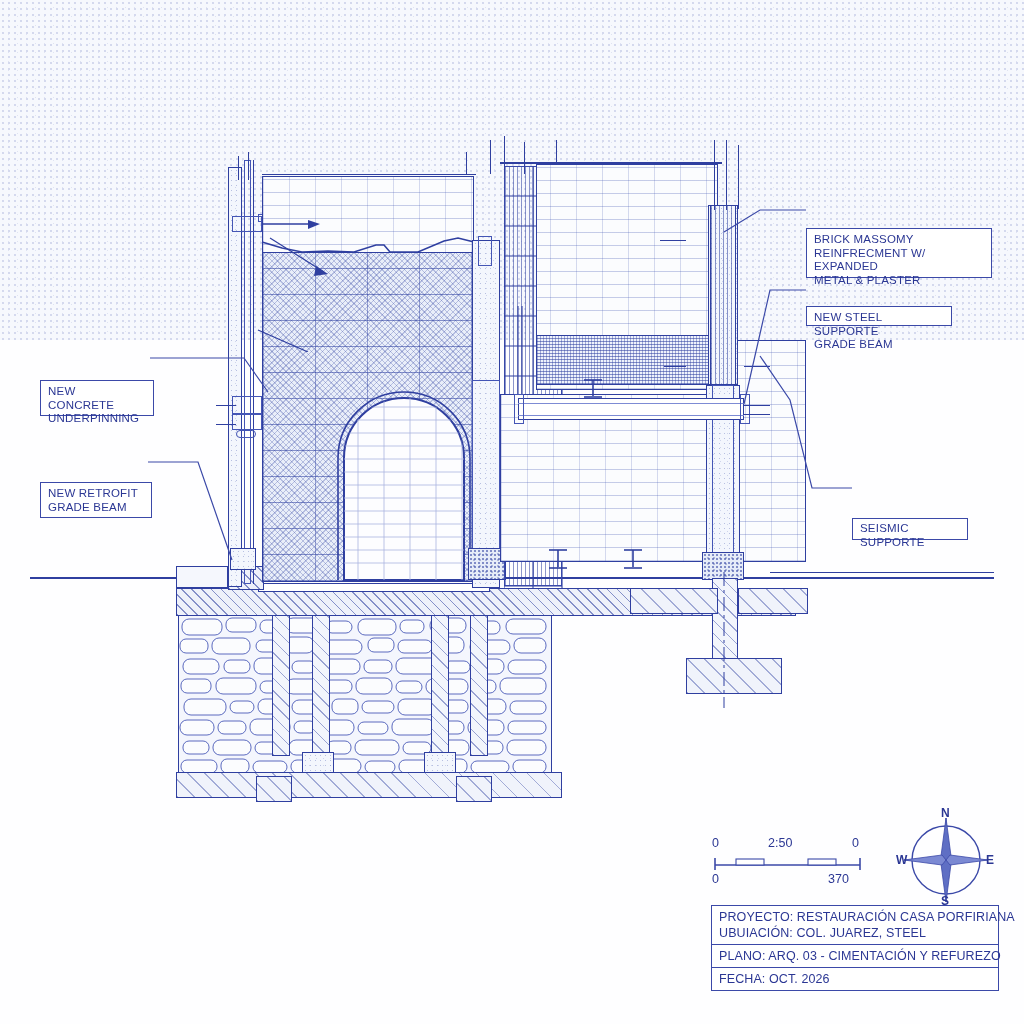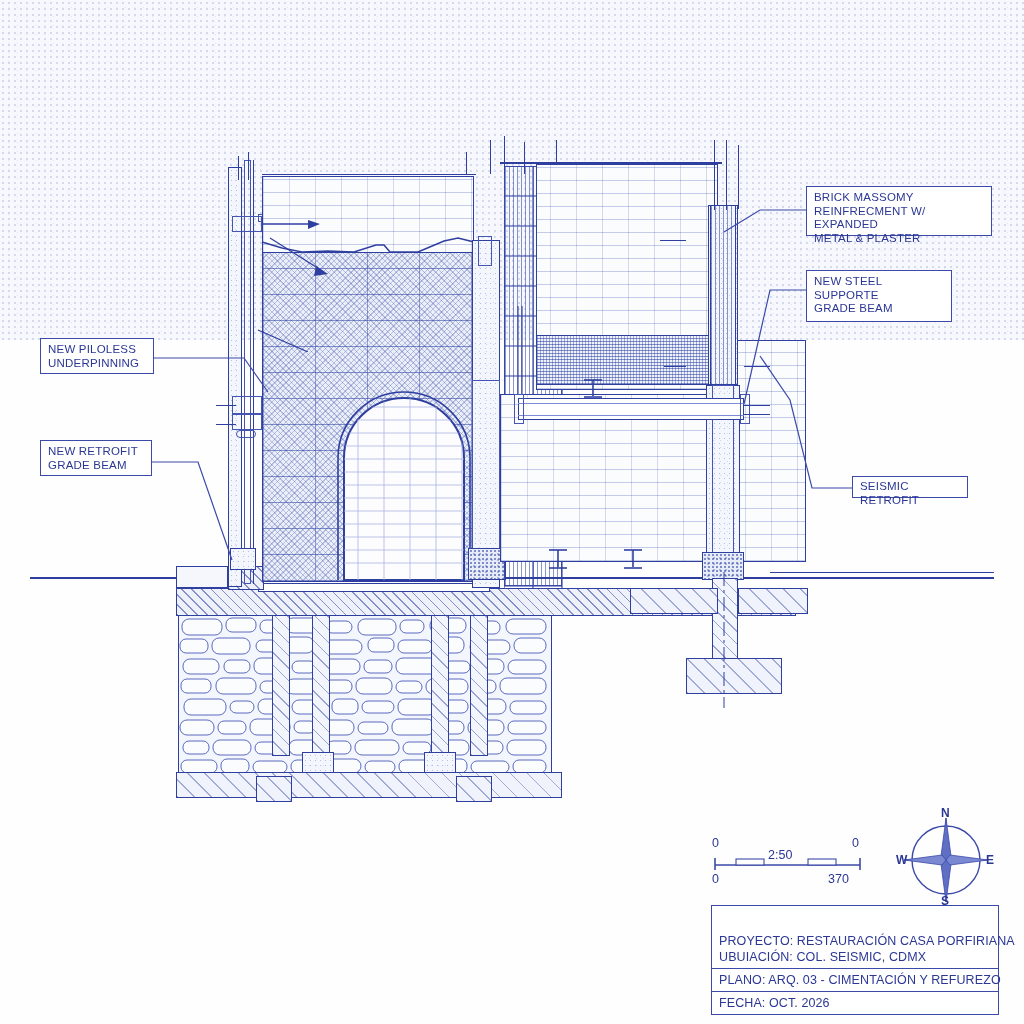--- a/index.html
+++ b/index.html
@@ -95,20 +95,21 @@
     position:absolute;
     border:1.3px solid #3b49a8;
     background:#ffffff;
     color:#2b3794;
     font-size:11.5px;
     line-height:13.5px;
     letter-spacing:.2px;
     padding:4px 12px 4px 7px;
     box-sizing:border-box;
     white-space:pre-line;
+    margin-top:42px;
   }
 
   
   #titleblock{position:absolute;left:711px;top:905px;width:288px;border:1.4px solid #3b49a8;box-sizing:border-box;background:#fff;}
   .tb-row{border-bottom:1.2px solid #3b49a8;padding:3px 6px 3px 7px;color:#2b3794;font-size:12.5px;line-height:16px;letter-spacing:.1px;white-space:nowrap;}
   .tb-row:last-child{border-bottom:none;}
   .tb-sub{padding-top:0;}
 
   
   #scalebar{position:absolute;left:712px;top:836px;width:152px;height:54px;}
@@ -409,34 +410,34 @@
       <path d="M150 358 L244 358 L268 392"></path>
 
       <path d="M148 462 L198 462 L232 560"></path>
     </g>
   </svg>
 
   <div class="callout" style="left:806px;top:186px;width:186px;height:50px;">BRICK MASSOMY
 REINFRECMENT W/ EXPANDED
 METAL &amp; PLASTER</div>
 
-  <div class="callout" style="left:806px;top:270px;width:146px;height:52px;">NEW STEEL SUPPORTE
+  <div class="callout" style="left:806px;top:264px;width:146px;height:20px;">NEW STEEL SUPPORTE
 GRADE BEAM</div>
 
-  <div class="callout" style="left:40px;top:338px;width:114px;height:36px;">NEW PILOLESS
+  <div class="callout" style="left:40px;top:338px;width:114px;height:36px;">NEW CONCRETE
 UNDERPINNING</div>
 
   <div class="callout" style="left:40px;top:440px;width:112px;height:36px;">NEW RETROFIT
 GRADE BEAM</div>
 
-  <div class="callout" style="left:852px;top:476px;width:116px;height:22px;padding-top:3px;">SEISMIC RETROFIT</div>
+  <div class="callout" style="left:852px;top:476px;width:116px;height:22px;padding-top:3px;">SEISMIC SUPPORTE</div>
 
   <div id="scalebar">
     <div class="sb-num" style="left:0;top:0;">0</div>
-    <div class="sb-num" style="left:56px;top:12px;">2:50</div>
+    <div class="sb-num" style="left:56px;top:0;">2:50</div>
     <div class="sb-num" style="left:140px;top:0;">0</div>
 
     <svg style="position:absolute;left:0;top:20px;" width="152" height="16">
       <line x1="3" y1="2" x2="3" y2="14" stroke="#3b49a8" stroke-width="1.6"></line>
       <line x1="148" y1="2" x2="148" y2="14" stroke="#3b49a8" stroke-width="1.6"></line>
       <line x1="3" y1="9" x2="148" y2="9" stroke="#3b49a8" stroke-width="1.4"></line>
       <rect x="24" y="3" width="28" height="6" fill="#ffffff" stroke="#3b49a8" stroke-width="1.1"></rect>
       <rect x="96" y="3" width="28" height="6" fill="#ffffff" stroke="#3b49a8" stroke-width="1.1"></rect>
     </svg>
 
@@ -455,19 +456,19 @@
       <path d="M8 48 L46 43 L50 48 L46 53 Z" fill="#7b89d3" stroke="#3b49a8" stroke-width="0.8"></path>
       <path d="M92 48 L54 43 L50 48 L54 53 Z" fill="#7b89d3" stroke="#3b49a8" stroke-width="0.8"></path>
     </svg>
     <div class="cp-lbl" style="left:45px;top:-6px;">N</div>
     <div class="cp-lbl" style="left:90px;top:41px;">E</div>
     <div class="cp-lbl" style="left:45px;top:82px;">S</div>
     <div class="cp-lbl" style="left:0;top:41px;">W</div>
   </div>
 
   <div id="titleblock">
-    <div class="tb-row" style="border-bottom:none;padding-bottom:0;margin-top:24px;">PROYECTO: RESTAURACIÓN CASA PORFIRIANA</div>
-    <div class="tb-row tb-sub">UBUIACIÓN: COL. SEISMIC, CDMX</div>
+    <div class="tb-row" style="border-bottom:none;padding-bottom:0;">PROYECTO: RESTAURACIÓN CASA PORFIRIANA</div>
+    <div class="tb-row tb-sub">UBUIACIÓN: COL. JUAREZ, STEEL</div>
     <div class="tb-row">PLANO: ARQ. 03 - CIMENTACIÓN Y REFUREZO</div>
     <div class="tb-row">FECHA: OCT. 2026</div>
   </div>
 
 </div>
 
 </body></html>

